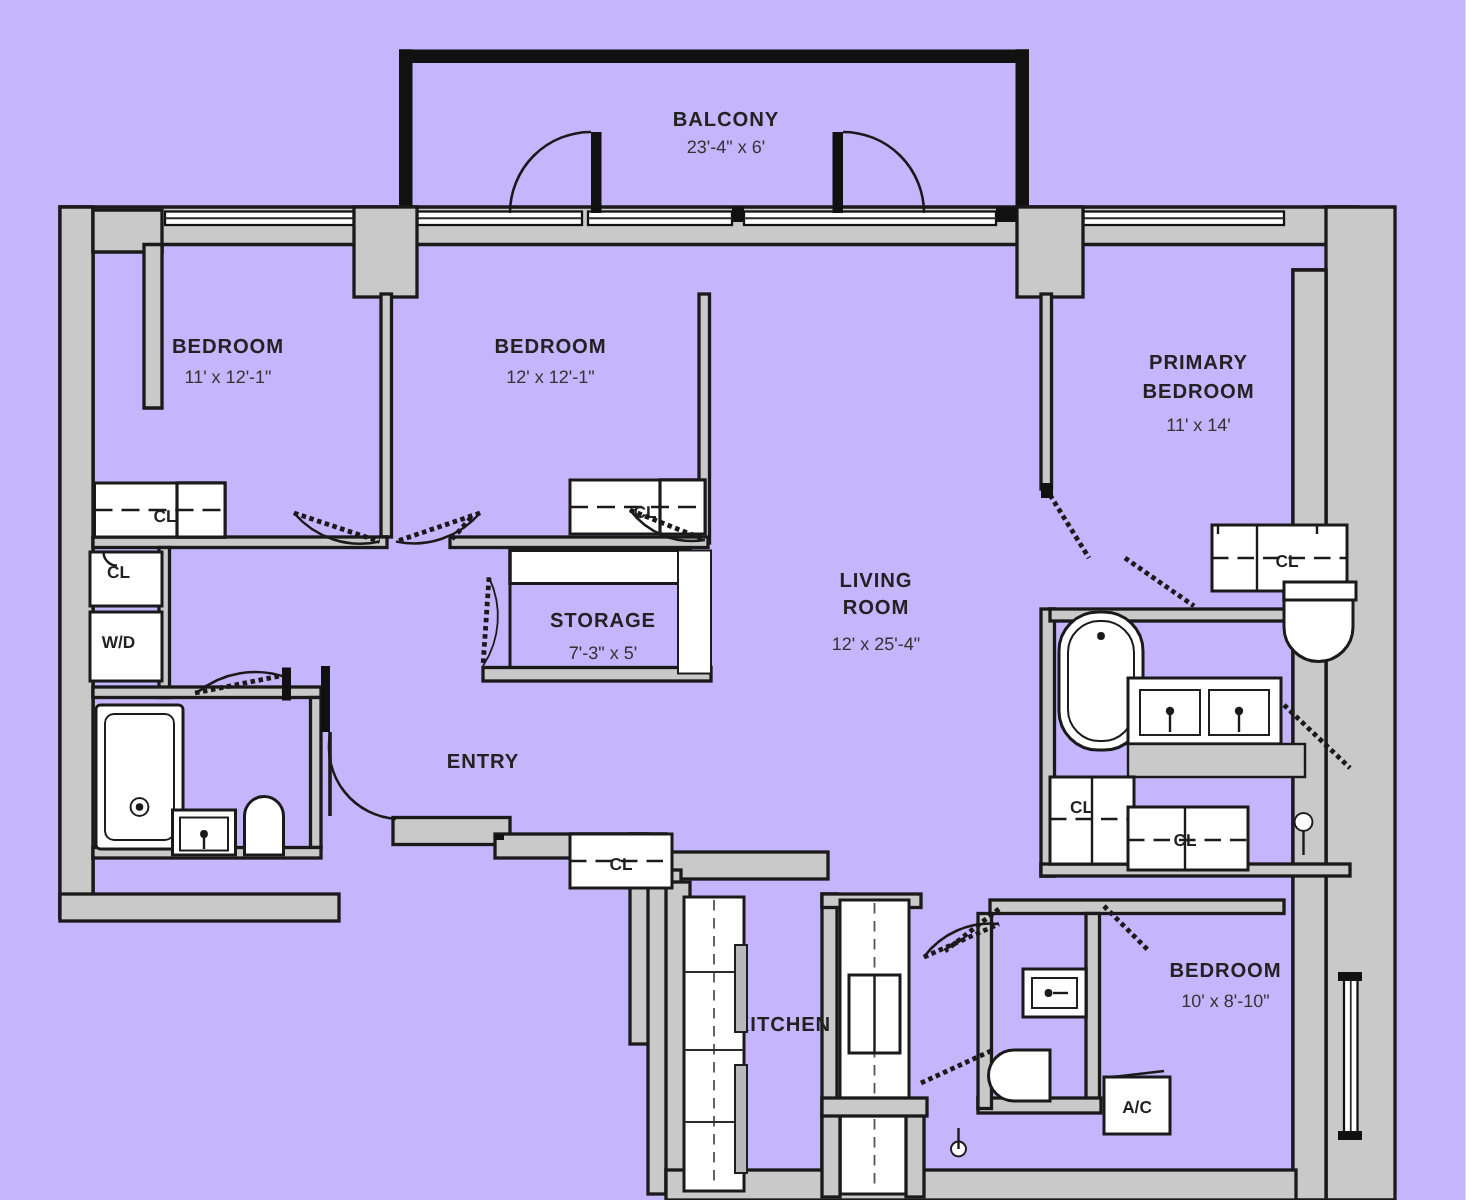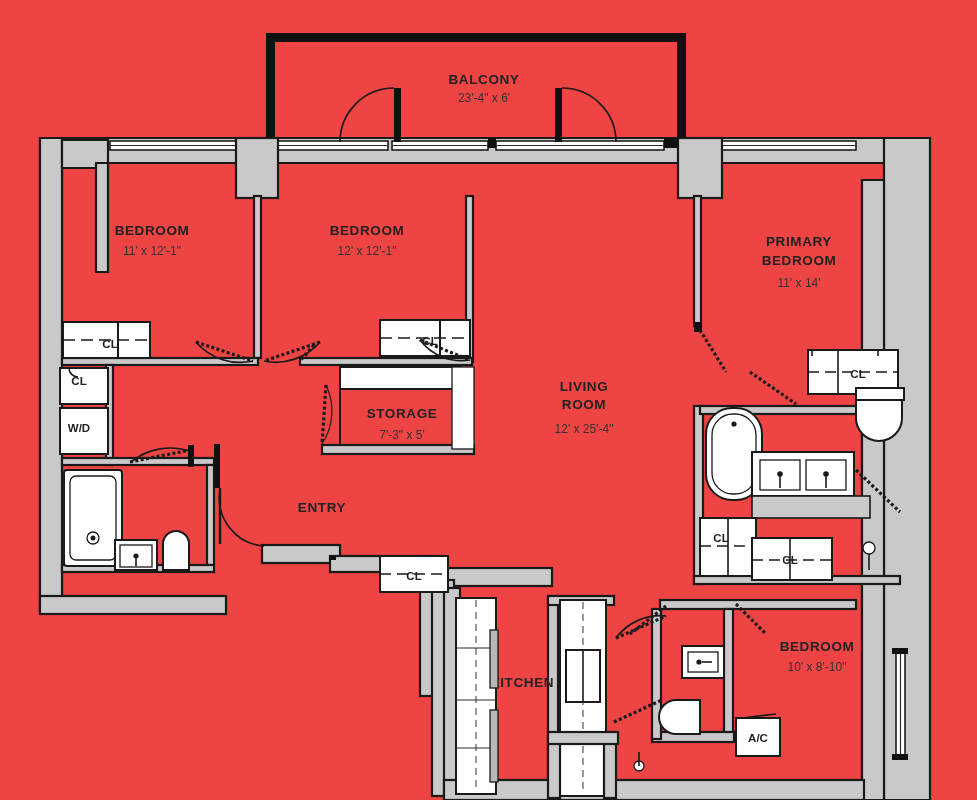--- a/index.html
+++ b/index.html
@@ -9,21 +9,21 @@
     background: #ffffff;
     width: 977px;
     height: 800px;
     overflow: hidden;
     font-family: "Liberation Sans", sans-serif;
   }
   #plan-root {
     position: relative;
     width: 977px;
     height: 800px;
-    background: #ef4444;
+    background: #c4b5fd;
   }
   svg#floorplan {
     display: block;
     width: 977px;
     height: 800px;
   }
   .wall-fill   { fill: #c9c9c9; stroke: #1a1a1a; stroke-width: 2.2; }
   .wall-solid  { fill: #111111; stroke: none; }
   .thin-line   { fill: none; stroke: #1a1a1a; stroke-width: 1.6; }
   .thin-line2  { fill: none; stroke: #2b2b2b; stroke-width: 1.2; }

